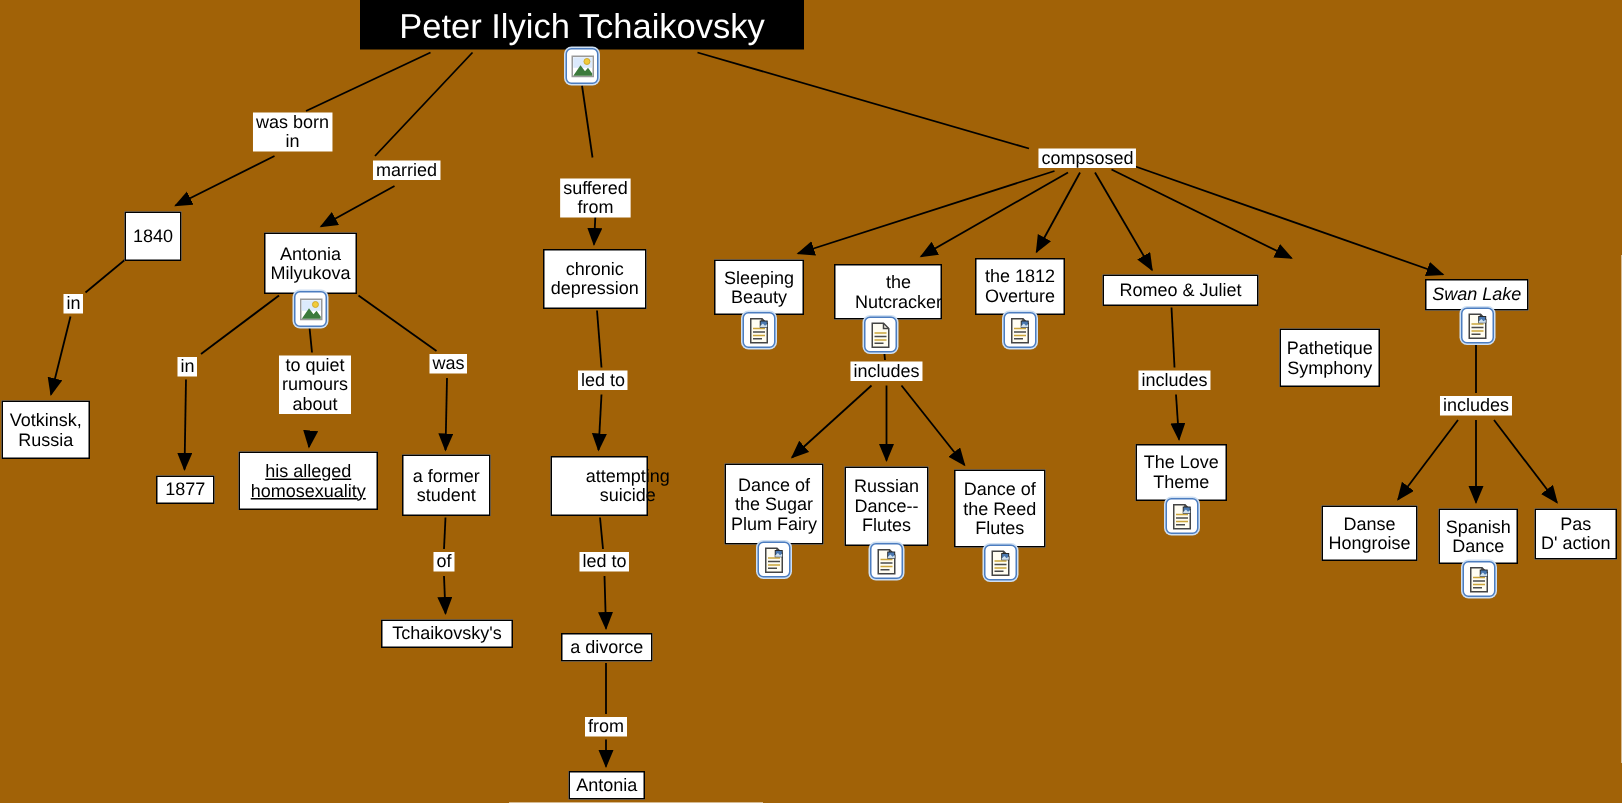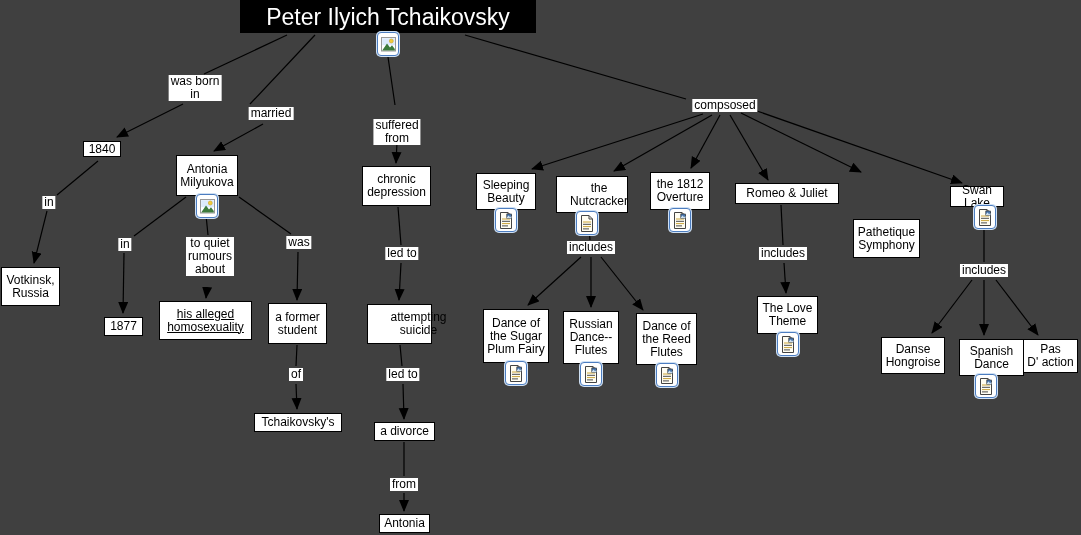--- a/index.html
+++ b/index.html
@@ -1,19 +1,19 @@
 <!DOCTYPE html>
 <html><head>
 <meta charset="utf-8">
 <style>
   html,body{margin:0;padding:0;background:#fff;}
   #map{
     position:relative;
     width:1081px;height:535px;
-    background:#404040;
+    background:#a16207;
     font-family:"Liberation Sans", sans-serif;
     overflow:hidden;
   }
   #edge-layer{position:absolute;left:0;top:0;}
   .node{
     position:absolute;
     box-sizing:border-box;
     background:#fff;
     border:1px solid #000;
     color:#000;
@@ -108,21 +108,21 @@
         <line x1="784" y1="263" x2="786" y2="293" marker-end="url(#arrow)"></line>
         <line x1="984" y1="222" x2="984" y2="262"></line>
         <line x1="972" y1="280" x2="932" y2="333" marker-end="url(#arrow)"></line>
         <line x1="984" y1="280" x2="984" y2="335" marker-end="url(#arrow)"></line>
         <line x1="996" y1="280" x2="1038" y2="335" marker-end="url(#arrow)"></line>
       </g>
   </svg>
 
   <div id="title-node" style="left: 240px; top: 0px; width: 296px; height: 33px;">Peter Ilyich Tchaikovsky</div>
   <div id="node-container">
-      <div class="node" style="left: 83px; top: 141px; width: 38px; height: 16px;">1840</div>
+      <div class="node" style="left: 83px; top: 141px; width: 38px; height: 33px;">1840</div>
       <div class="node" style="left: 1px; top: 267px; width: 59px; height: 39px;">Votkinsk,
 Russia</div>
       <div class="node" style="left: 176px; top: 155px; width: 62px; height: 41px;">Antonia
 Milyukova</div>
       <div class="node" style="left: 104px; top: 317px; width: 39px; height: 19px;">1877</div>
       <div class="node" style="left: 159px; top: 301px; width: 93px; height: 39px; text-decoration: underline;">his alleged
 homosexuality</div>
       <div class="node" style="left: 268px; top: 303px; width: 59px; height: 41px;">a former
 student</div>
       <div class="node" style="left: 254px; top: 413px; width: 88px; height: 19px;">Tchaikovsky's</div>
@@ -134,35 +134,35 @@
       <div class="node" style="left: 379px; top: 514px; width: 51px; height: 19px;">Antonia</div>
       <div class="node" style="left: 476px; top: 173px; width: 60px; height: 37px;">Sleeping
 Beauty</div>
       <div class="node" style="left: 556px; top: 176px; width: 72px; height: 37px; padding-left: 16px;">the
 Nutcracker</div>
       <div class="node" style="left: 650px; top: 172px; width: 60px; height: 38px;">the 1812
 Overture</div>
       <div class="node" style="left: 735px; top: 183px; width: 104px; height: 21px;">Romeo &amp; Juliet</div>
       <div class="node" style="left: 853px; top: 175px; width: 67px; height: 39px; margin-top: 44px;">Pathetique
 Symphony</div>
-      <div class="node" style="left: 950px; top: 186px; width: 54px; height: 21px;">Swan Lake</div>
+      <div class="node" style="left: 950px; top: 186px; width: 69px; height: 21px; font-style: italic;">Swan Lake</div>
       <div class="node" style="left: 483px; top: 309px; width: 66px; height: 54px;">Dance of
 the Sugar
 Plum Fairy</div>
       <div class="node" style="left: 563px; top: 311px; width: 56px; height: 53px;">Russian
 Dance--
 Flutes</div>
       <div class="node" style="left: 636px; top: 313px; width: 61px; height: 52px;">Dance of
 the Reed
 Flutes</div>
       <div class="node" style="left: 757px; top: 296px; width: 61px; height: 38px;">The Love
 Theme</div>
       <div class="node" style="left: 881px; top: 337px; width: 64px; height: 37px;">Danse
 Hongroise</div>
-      <div class="node" style="left: 959px; top: 339px; width: 65px; height: 37px;">Spanish
+      <div class="node" style="left: 959px; top: 339px; width: 53px; height: 37px;">Spanish
 Dance</div>
       <div class="node" style="left: 1023px; top: 339px; width: 55px; height: 34px;">Pas
 D' action</div>
     </div>
   <div id="label-container">
       <div class="edge-label" style="left: 195px; top: 75px;">was born
 in</div>
       <div class="edge-label" style="left: 271px; top: 107px;">married</div>
       <div class="edge-label" style="left: 397px; top: 107px; margin-top: 12px;">suffered
 from</div>

